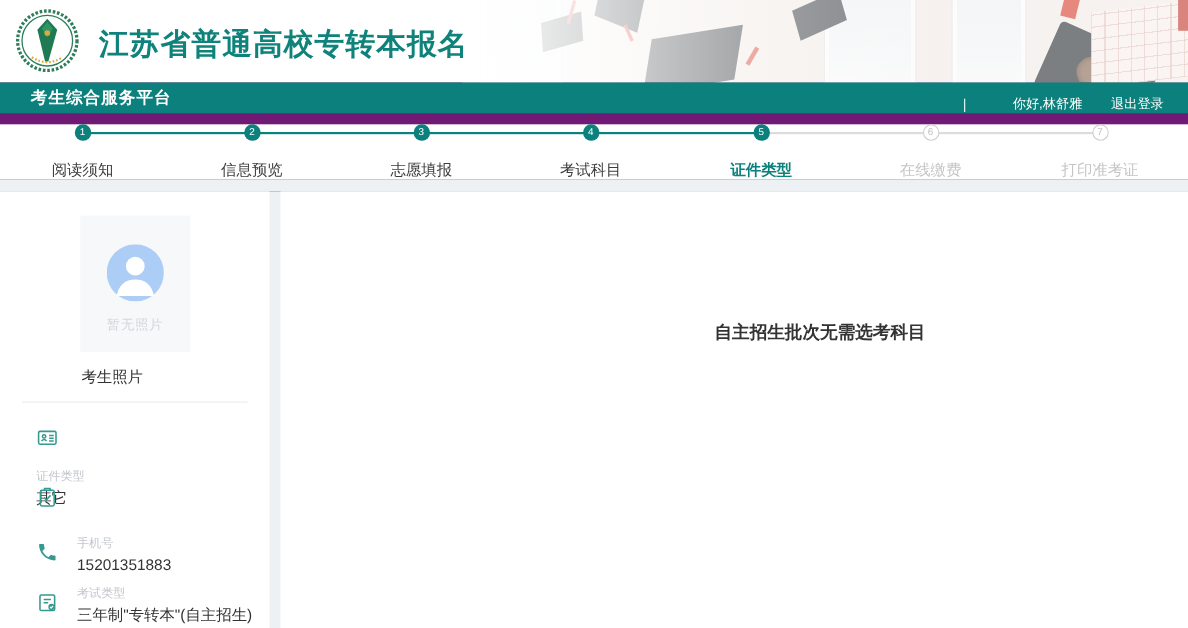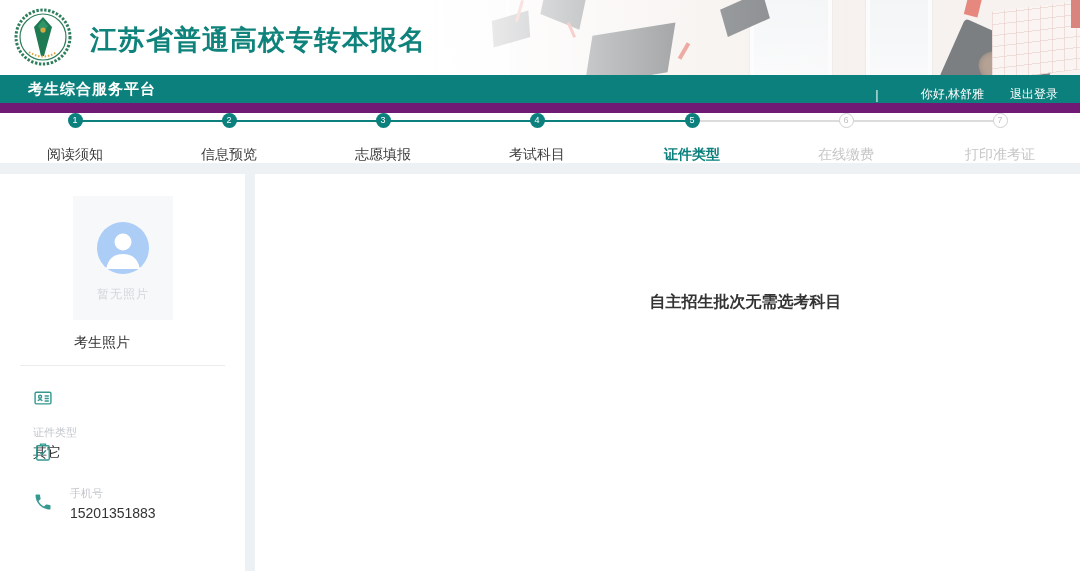--- a/index.html
+++ b/index.html
@@ -203,20 +203,32 @@
       <div class="field f3">
         <svg class="f-icon" viewBox="0 0 24 24" fill="#35998f">
           <path d="M6.6 10.8c1.5 2.9 3.7 5.1 6.6 6.6l2.2-2.2c.3-.3.7-.4 1-.2 1.1.4 2.3.6 3.6.6.6 0 1 .4 1 1V20c0 .6-.4 1-1 1C10.8 21 3 13.2 3 4c0-.6.4-1 1-1h3.5c.6 0 1 .4 1 1 0 1.2.2 2.4.6 3.6.1.3 0 .7-.2 1l-2.3 2.2z"></path>
         </svg>
         <div>
           <div class="f-label">手机号</div>
           <div class="f-value">15201351883</div>
         </div>
       </div>
 
+      <div class="field f4">
+        <svg class="f-icon" viewBox="0 0 24 24" fill="none" stroke="#35998f" stroke-width="1.7">
+          <rect x="4" y="3.5" width="16" height="17" rx="1.5"></rect>
+          <path d="M8 8.5 h8 M8 12 h5"></path>
+          <circle cx="16.5" cy="16.5" r="3.4" fill="#35998f" stroke="none"></circle>
+          <path d="M15 16.5 l1.2 1.2 l2 -2.2" stroke="#fff" stroke-width="1.3"></path>
+        </svg>
+        <div>
+          <div class="f-label">考试类型</div>
+          <div class="f-value">三年制"专转本"(自主招生)</div>
+        </div>
+      </div>
     </div>
 
     <div class="main">
       <div class="main-msg">自主招生批次无需选考科目</div>
     </div>
   </div>
 
 </div>
 
 </body></html>

